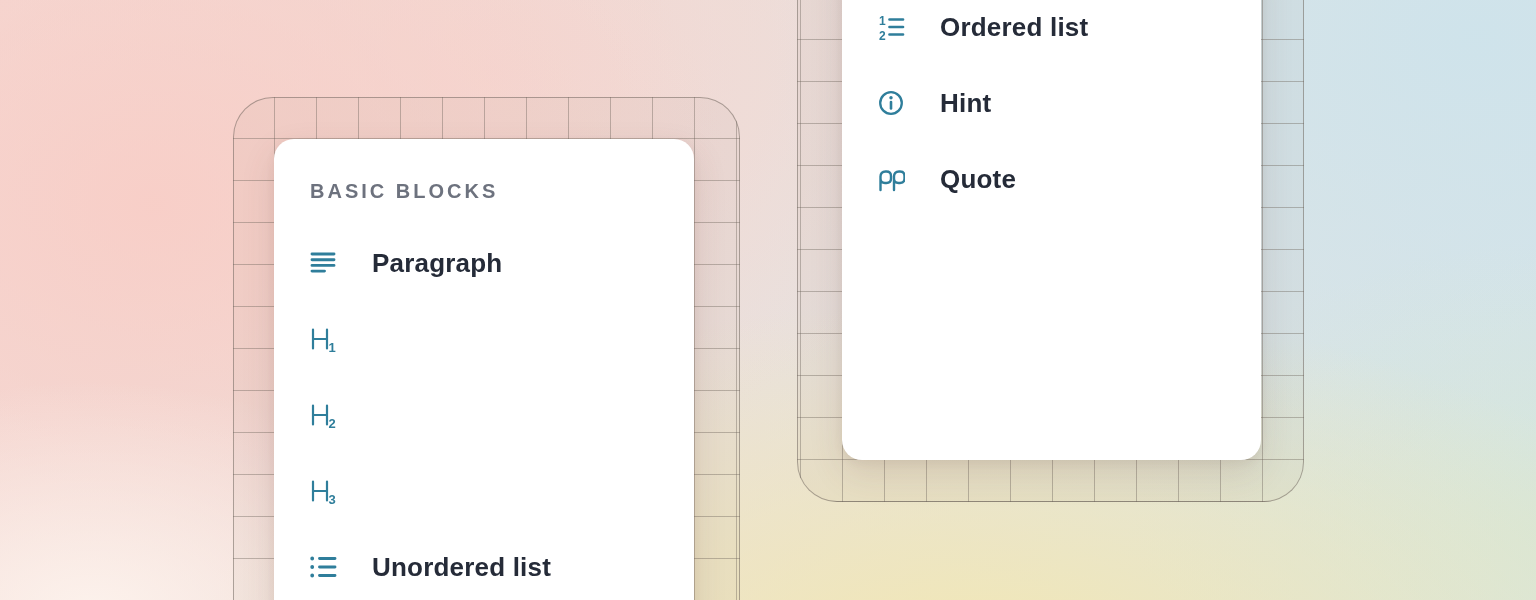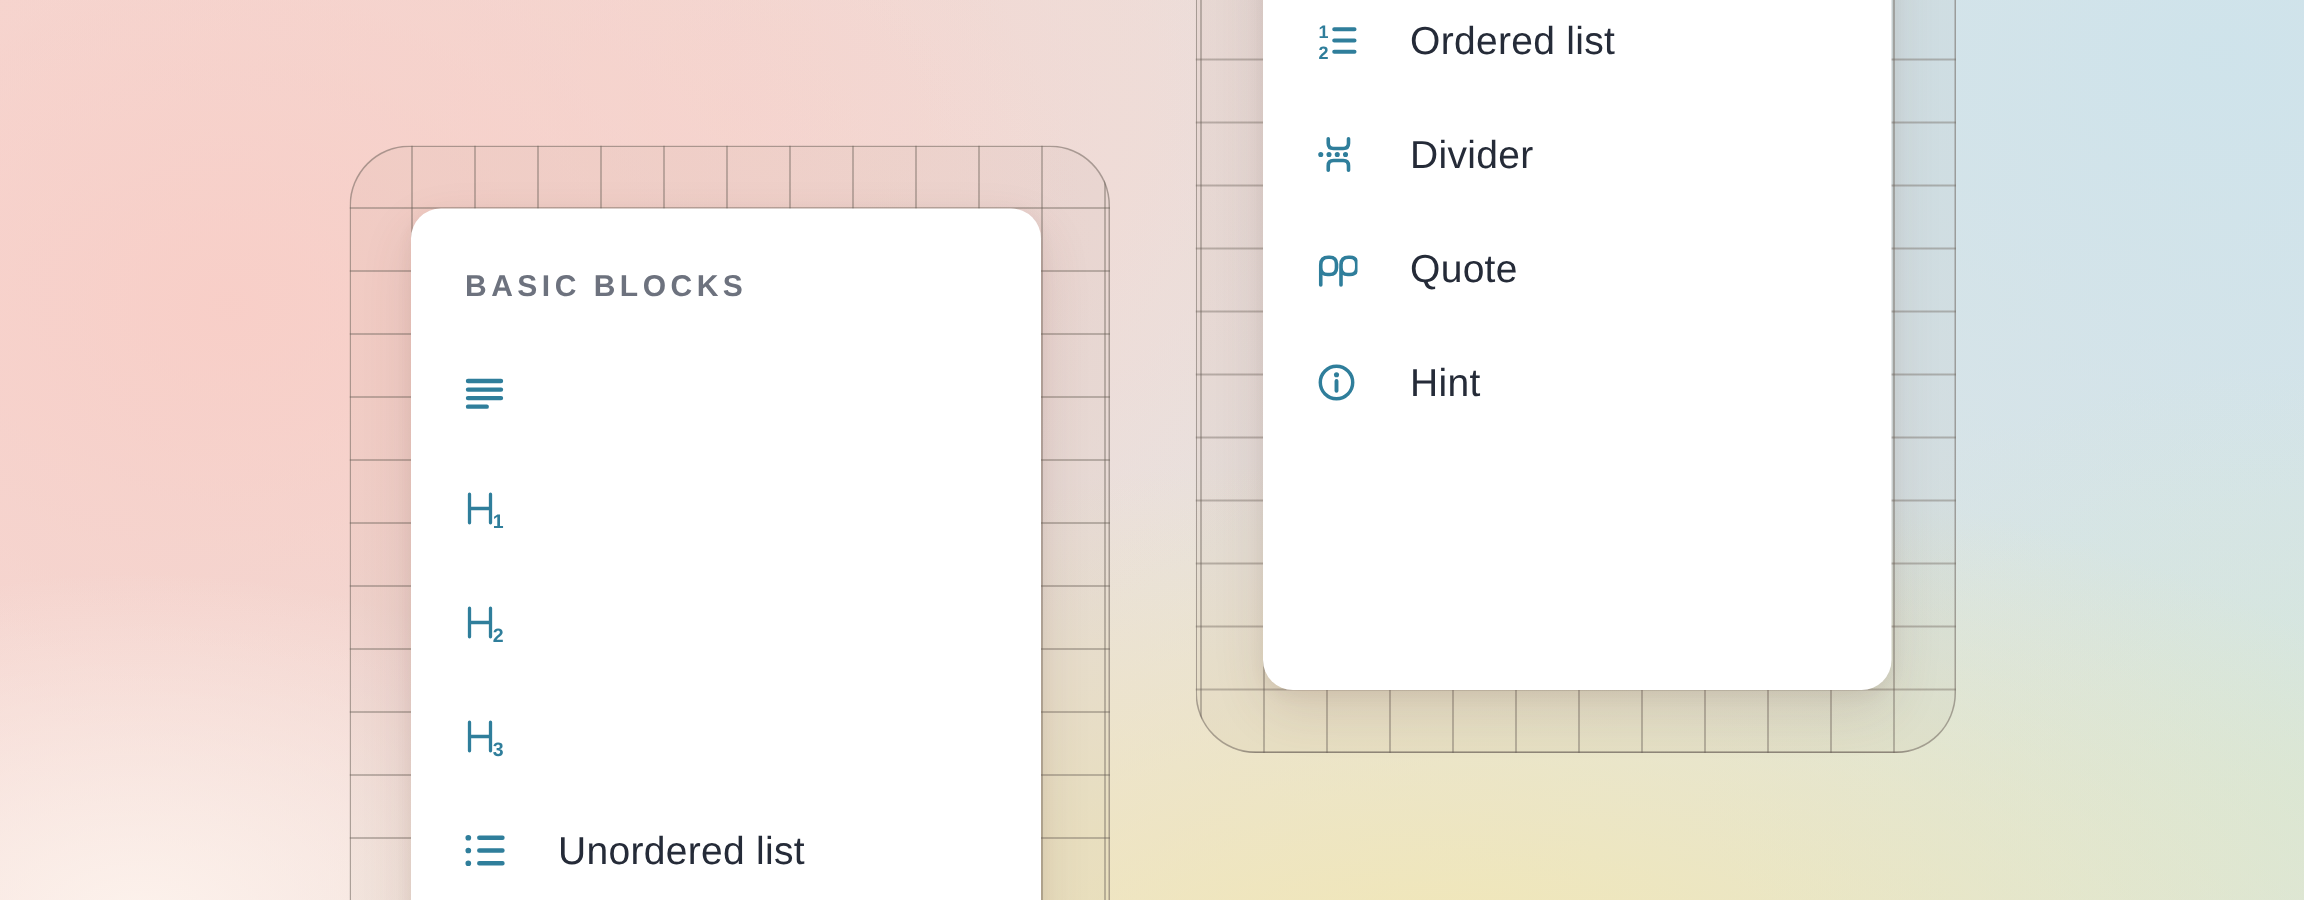--- a/index.html
+++ b/index.html
@@ -69,21 +69,21 @@
   }
   .menu-icon{
     width:28px;height:28px;
     flex:0 0 28px;
     color:var(--icon-color,#2f7e9b);
   }
   .menu-icon svg{display:block;width:28px;height:28px;}
   .menu-label{
     margin-left:35px;
     font-size:26px;
-    font-weight:400;
+    font-weight:700;
     letter-spacing:0.2px;
     color:var(--item-text,#252b38);
     white-space:nowrap;
   }
 </style>
 </head>
 <body>
 
 <div class="canvas">
   <div class="grid grid-left"></div>
@@ -91,20 +91,21 @@
 
   <div class="panel panel-left">
     <div class="panel-header">BASIC BLOCKS</div>
     <div id="left-menu">
         <div class="menu-item">
           <span class="menu-icon">
             <svg viewBox="0 0 28 28" fill="none" stroke="currentColor" stroke-width="2.9" stroke-linecap="round">
               <path d="M3 5h22M3 10.7h22M3 16.4h22M3 22.1h12.5"></path>
             </svg>
           </span>
+          <span class="menu-label">Paragraph</span>
         </div>
         <div class="menu-item">
           <span class="menu-icon">
             <svg viewBox="0 0 28 28" fill="none">
               <path d="M4 4.5v19M18 4.5v19M4 14h14" stroke="currentColor" stroke-width="2.2" stroke-linecap="round"></path>
               <text x="19.5" y="27" font-size="13" font-weight="700" fill="currentColor" font-family="&quot;Liberation Sans&quot;,sans-serif">1</text>
             </svg>
           </span>
         </div>
         <div class="menu-item">
@@ -142,42 +143,32 @@
             <svg viewBox="0 0 28 28" fill="none">
               <path d="M12.5 6.5H26M12.5 14H26M12.5 21.5H26" stroke="currentColor" stroke-width="2.7" stroke-linecap="round"></path>
               <text x="2" y="12" font-size="12" font-weight="700" fill="currentColor" font-family="&quot;Liberation Sans&quot;,sans-serif">1</text>
               <text x="2" y="26.5" font-size="12" font-weight="700" fill="currentColor" font-family="&quot;Liberation Sans&quot;,sans-serif">2</text>
             </svg>
           </span>
           <span class="menu-label">Ordered list</span>
         </div>
         <div class="menu-item">
           <span class="menu-icon">
-            <svg viewBox="0 0 28 28" fill="none" stroke="currentColor" stroke-width="2.4" stroke-linecap="round">
-              <path d="M8.5 3.5V6.5Q8.5 10 12 10H18.5Q22 10 22 6.5V3.5"></path>
-              <path d="M8.5 24.5V21.5Q8.5 18 12 18H18.5Q22 18 22 21.5V24.5"></path>
-              <path d="M3.5 14h.01M9 14h.01M14.5 14h.01M20 14h.01" stroke-width="3.4"></path>
+            <svg viewBox="0 0 28 28" fill="none" stroke="currentColor">
+              <circle cx="14" cy="14" r="10.8" stroke-width="2.3"></circle>
+              <path d="M14 13v6.5" stroke-width="2.6" stroke-linecap="round"></path>
+              <path d="M14 8.8h.01" stroke-width="3.4" stroke-linecap="round"></path>
             </svg>
           </span>
-          <span class="menu-label">Divider</span>
+          <span class="menu-label">Hint</span>
         </div>
         <div class="menu-item">
           <span class="menu-icon">
             <svg viewBox="0 0 28 28" fill="none" stroke="currentColor" stroke-width="2.4" stroke-linecap="round" stroke-linejoin="round">
               <path d="M3.5 25V11.5Q3.5 6.5 8.5 6.5H9.5Q14 6.5 14 11V13.5Q14 18 9.5 18H8Q3.5 18 3.5 13.5"></path>
               <path d="M17 25V11.5Q17 6.5 22 6.5H23Q27.5 6.5 27.5 11V13.5Q27.5 18 23 18H21.5Q17 18 17 13.5"></path>
             </svg>
           </span>
           <span class="menu-label">Quote</span>
         </div>
-        <div class="menu-item">
-          <span class="menu-icon">
-            <svg viewBox="0 0 28 28" fill="none" stroke="currentColor">
-              <circle cx="14" cy="14" r="10.8" stroke-width="2.3"></circle>
-              <path d="M14 13v6.5" stroke-width="2.6" stroke-linecap="round"></path>
-              <path d="M14 8.8h.01" stroke-width="3.4" stroke-linecap="round"></path>
-            </svg>
-          </span>
-          <span class="menu-label">Hint</span>
-        </div>
       </div>
   </div>
 </div>
 
 </body></html>

